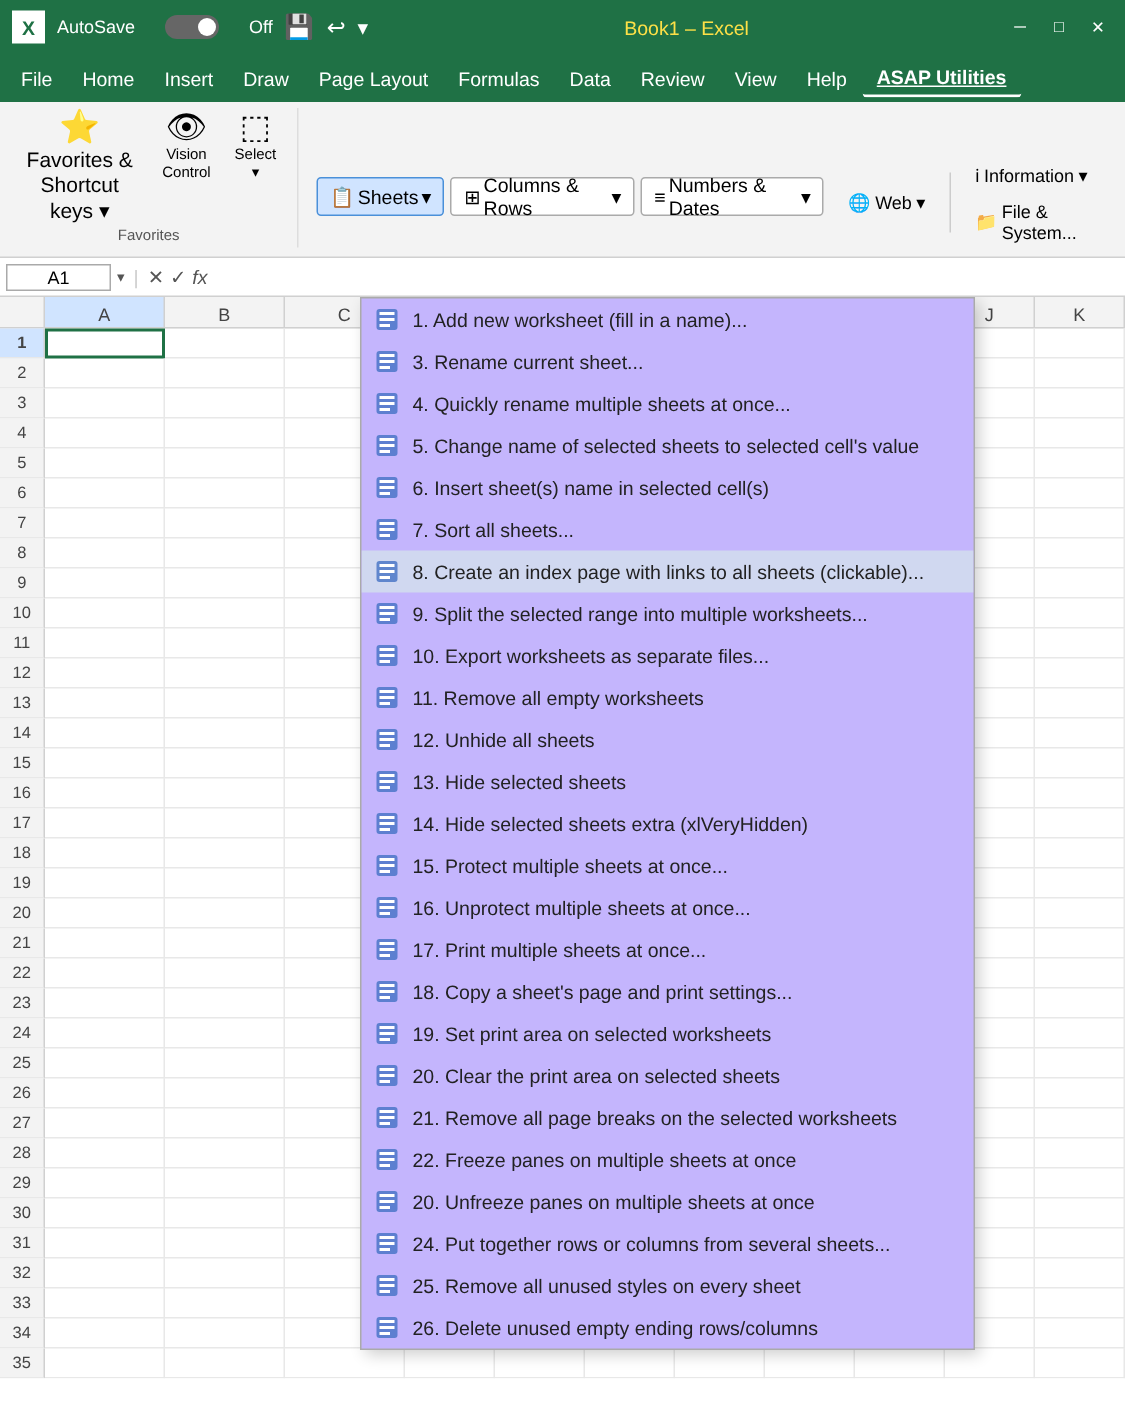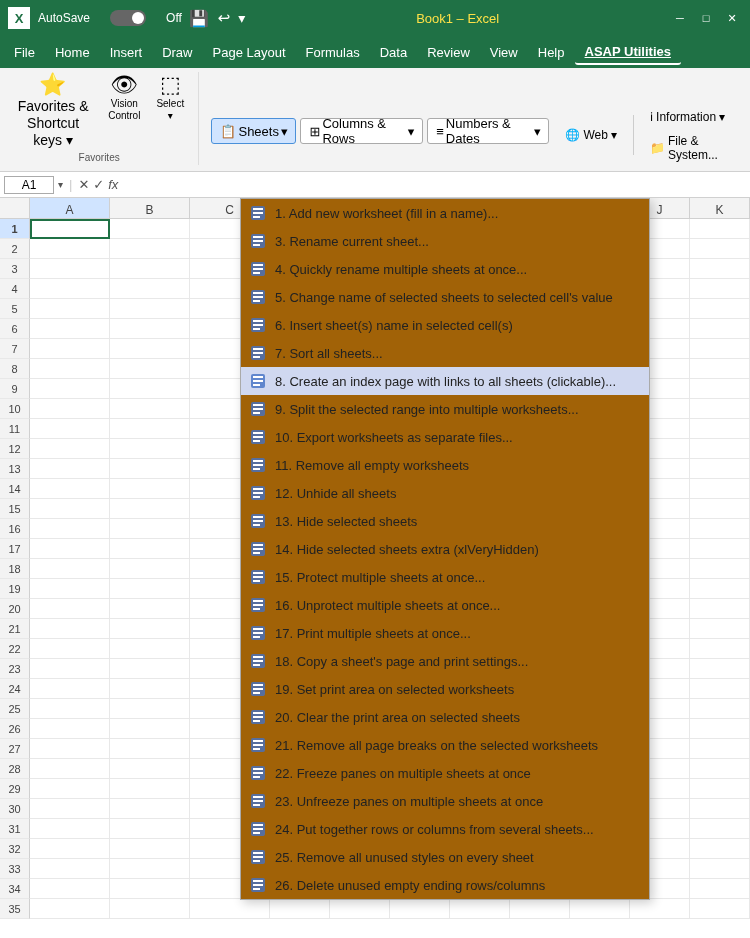--- a/index.html
+++ b/index.html
@@ -108,21 +108,21 @@
     .formulabar {
       display: flex;
       align-items: center;
       border-bottom: 1px solid #d0d0d0;
       padding: 2px 4px;
       gap: 4px;
       background: white;
       height: 26px;
     }
     .cell-ref {
-      width: 50px;
+      width: 70px;
       border: 1px solid #aaa;
       padding: 1px 4px;
       font-size: 12px;
       text-align: center;
     }
     .formula-icons { display: flex; gap: 4px; color: #555; font-size: 13px; }
     .formula-input { flex: 1; border: none; outline: none; font-size: 13px; padding: 1px 4px; }
 
     
     .sheet-container {
@@ -184,21 +184,21 @@
     .cell-b { width: 80px; }
     .cell-c { width: 80px; }
     .cell-rest { width: 60px; }
 
     
     .dropdown-overlay {
       position: absolute;
       top: 26px;
       left: 240px;
       width: 410px;
-      background: #a16207;
+      background: #c4b5fd;
       border: 1px solid #aaa;
       box-shadow: 3px 3px 10px rgba(0,0,0,0.2);
       z-index: 100;
     }
 
     .dropdown-menu-item {
       display: flex;
       align-items: center;
       padding: 5px 8px;
       cursor: pointer;
@@ -1098,21 +1098,21 @@
       </div>
       <div class="dropdown-menu-item">
         <div class="menu-item-icon">
           <svg width="16" height="16" viewBox="0 0 16 16">
     <rect x="1" y="1" width="14" height="14" rx="2" fill="#4472c4" opacity="0.8"></rect>
     <rect x="3" y="3" width="10" height="2" fill="white"></rect>
     <rect x="3" y="7" width="10" height="2" fill="white"></rect>
     <rect x="3" y="11" width="7" height="2" fill="white"></rect>
   </svg>
         </div>
-        <div class="menu-item-text">23. Unfreeze panes on multiple sheets at once</div>
+        <div class="menu-item-text">20. Unfreeze panes on multiple sheets at once</div>
       </div>
       <div class="dropdown-menu-item">
         <div class="menu-item-icon">
           <svg width="16" height="16" viewBox="0 0 16 16">
     <rect x="1" y="1" width="14" height="14" rx="2" fill="#4472c4" opacity="0.8"></rect>
     <rect x="3" y="3" width="10" height="2" fill="white"></rect>
     <rect x="3" y="7" width="10" height="2" fill="white"></rect>
     <rect x="3" y="11" width="7" height="2" fill="white"></rect>
   </svg>
         </div>

